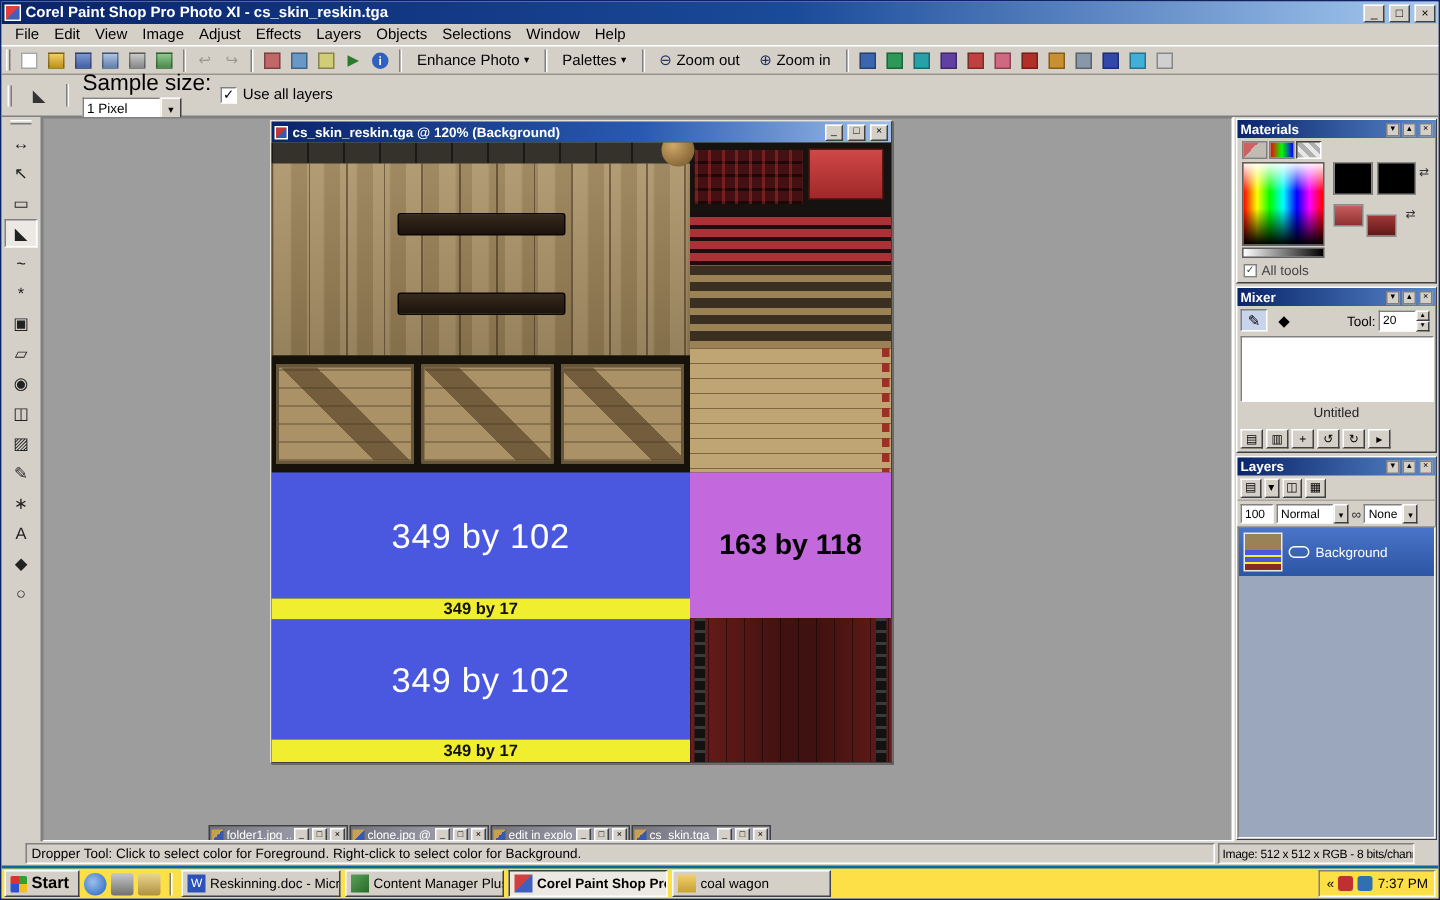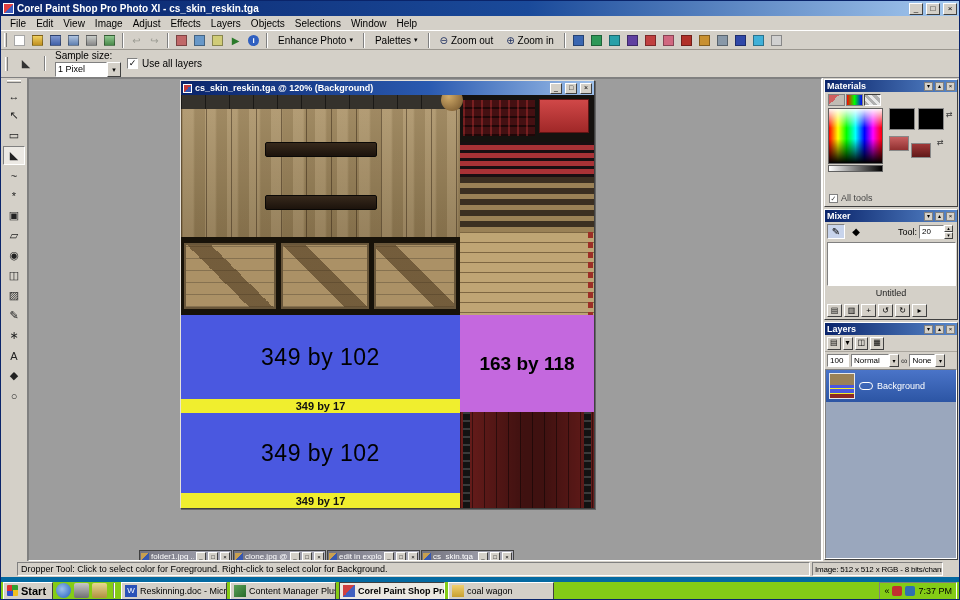--- a/index.html
+++ b/index.html
@@ -33,21 +33,21 @@
   .glyph { font-size:10px; color:#203060; }
   .grayed { color:#9a9a92; }
   .tb-label { display:flex; align-items:center; gap:3px; height:17px; padding:0 5px; font-size:10px; background:transparent; border:1px solid transparent; font-family:inherit; white-space:nowrap; }
   .chev { font-size:7px; }
   .info-circle { width:11px; height:11px; border-radius:50%; background:#3060c0; color:#fff; font-size:8px; line-height:11px; text-align:center; font-weight:bold; }
 
   
   .optionsbar { height:28px; flex:0 0 auto; display:flex; align-items:center; gap:6px; padding:1px 3px; background:#d4d0c8; border-bottom:1px solid #808080; }
   .opt-icon { width:18px; height:20px; display:flex; align-items:center; justify-content:center; font-size:11px; color:#333; }
   .sample-block { display:flex; flex-direction:column; justify-content:center; gap:1px; }
-  .sample-label { font-size:10px; }
+  .sample-label { font-size:15px; }
   .combo { display:flex; height:15px; }
   .combo-text { width:52px; background:#fff; border:1px solid; border-color:#808080 #fff #fff #808080; font-size:9px; padding:1px 2px; line-height:11px; white-space:nowrap; overflow:hidden; }
   .combo-btn { width:14px; background:#d4d0c8; border:1px solid; border-color:#fff #404040 #404040 #fff; font-size:7px; text-align:center; padding:0; }
   .checkbox-row { display:flex; align-items:center; gap:4px; font-size:10px; }
   .cb { width:11px; height:11px; background:#fff; border:1px solid; border-color:#808080 #fff #fff #808080; font-size:9px; line-height:9px; text-align:center; }
 
   
   .main { flex:1; display:flex; min-height:0; }
   .toolcol { width:27px; flex:0 0 auto; background:#d4d0c8; border-right:1px solid #808080; display:flex; flex-direction:column; align-items:center; padding-top:2px; gap:1px; }
   .hgrip { width:14px; height:3px; border-top:1px solid #fff; border-bottom:1px solid #7a7a7a; margin-bottom:2px; }
@@ -78,21 +78,21 @@
   .ladder { left:279px; top:47px; width:134px; height:35px; background:#190f12; background-image:repeating-linear-gradient(180deg,transparent 0 3px,#a83236 3px 8px); }
   .bands { left:279px; top:82px; width:134px; height:55px; background:#9a8156; background-image:repeating-linear-gradient(180deg,#3b2f21 0 6px,transparent 6px 11px); }
   .planks { left:279px; top:137px; width:134px; height:83px; background-color:#bfa574; background-image:repeating-linear-gradient(180deg,rgba(60,40,15,.5) 0 1px,transparent 1px 10px); }
   .plank-ticks { position:absolute; right:1px; top:0; width:5px; height:100%; background:repeating-linear-gradient(180deg,#9c2f26 0 6px,transparent 6px 10px); }
   .blue1 { left:0; top:220px; width:279px; height:84px; }
   .purple { left:279px; top:220px; width:134px; height:97px; }
   .yellow1 { left:0; top:304px; width:279px; height:14px; }
   .blue2 { left:0; top:318px; width:279px; height:80px; }
   .yellow2 { left:0; top:398px; width:279px; height:15px; }
   .flexc { display:flex; align-items:center; justify-content:center; }
-  .lbl-blue { color:#000000; font-size:23px; letter-spacing:.5px; }
+  .lbl-blue { color:#ffffff; font-size:23px; letter-spacing:.5px; }
   .lbl-purple { color:#000; font-size:19px; font-weight:bold; }
   .lbl-yellow { color:#111; font-size:11px; font-weight:bold; }
   .wagon { left:279px; top:317px; width:134px; height:96px; background-color:#7e2220; background-image:linear-gradient(90deg,rgba(0,0,0,.15),rgba(0,0,0,.5) 48% 62%,rgba(0,0,0,.2)),repeating-linear-gradient(90deg,rgba(0,0,0,.45) 0 1px,transparent 1px 12px); }
   .bolt { position:absolute; top:0; width:7px; height:100%; background-color:#121212; background-image:repeating-linear-gradient(180deg,#3a3a3a 0 2px,transparent 2px 8px); }
   .bolt-l{left:3px} .bolt-r{right:3px}
   .knob { position:absolute; left:260px; top:-6px; width:22px; height:22px; border-radius:50%; background:radial-gradient(circle at 35% 35%,#cfa968,#6e4f28); z-index:3; }
 
   
   .minbar { position:absolute; top:471px; width:93px; height:13px; background:linear-gradient(90deg,#72727e,#b0b0bc); border:1px solid #404040; display:flex; align-items:center; gap:2px; padding:0 1px; }
   .micon { width:8px; height:8px; background:linear-gradient(135deg,#c8a050 0 50%,#3858b0 50%); flex:0 0 auto; }
@@ -148,21 +148,21 @@
   .thumb { width:26px; height:26px; border:1px solid #e8e8e8; flex:0 0 auto; background:linear-gradient(180deg,#9a8258 0 44%,#4a58e0 44% 58%,#f0ee2e 58% 64%,#4a58e0 64% 78%,#f0ee2e 78% 84%,#8c2824 84% 100%); }
   .eye-icon { width:14px; height:8px; border:1px solid #fff; border-radius:4px; flex:0 0 auto; }
   .layer-name { color:#fff; font-size:9px; }
 
   
   .statusbar { height:16px; flex:0 0 auto; display:flex; gap:2px; padding:1px 16px; background:#d4d0c8; }
   .st-left { flex:1; border:1px solid; border-color:#808080 #fff #fff #808080; font-size:9px; padding:1px 3px; white-space:nowrap; overflow:hidden; background:#d4d0c8; }
   .st-right { width:131px; border:1px solid; border-color:#808080 #fff #fff #808080; font-size:8px; letter-spacing:-.2px; padding:2px 2px; white-space:nowrap; overflow:hidden; }
 
   
-  .taskbar { height:22px; flex:0 0 auto; background:#84cc16; border-top:5px solid #0369a1; display:flex; align-items:center; gap:3px; padding:1px 2px; }
+  .taskbar { height:22px; flex:0 0 auto; background:#fde047; border-top:2px solid #0369a1; display:flex; align-items:center; gap:3px; padding:1px 2px; }
   .start-btn { height:18px; display:flex; align-items:center; gap:3px; padding:0 6px 0 3px; background:#d4d0c8; border:1px solid; border-color:#fff #404040 #404040 #fff; font-weight:bold; font-size:11px; font-family:inherit; }
   .flag { width:11px; height:11px; border-radius:1px; background:conic-gradient(#30a030 0 25%,#f0c020 0 50%,#3050d0 0 75%,#e03030 0 100%); }
   .ql-icon { width:15px; height:15px; border-radius:2px; padding:0; border:none; }
   .ql-ie { background:radial-gradient(circle at 40% 40%,#9cc0ea,#2060c0); border-radius:50%; }
   .ql-desktop { background:linear-gradient(180deg,#c8c8c8,#707070); }
   .ql-mail { background:linear-gradient(180deg,#e8d890,#b09040); }
   .task { width:106px; height:18px; display:flex; align-items:center; gap:3px; padding:0 3px; background:#d4d0c8; border:1px solid; border-color:#fff #404040 #404040 #fff; font-size:9px; white-space:nowrap; overflow:hidden; font-family:inherit; }
   .task.active { border-color:#404040 #fff #fff #404040; background:#ece9e2; font-weight:bold; }
   .task-icon { width:12px; height:12px; flex:0 0 auto; font-size:8px; color:#fff; text-align:center; line-height:12px; }
   .ti-word { background:#2a52b8; }
@@ -412,21 +412,21 @@
         <span class="micon"></span>
         <span class="mtitle">cs_skin.tga ...</span>
         <button class="mbtn">_</button>
         <button class="mbtn">□</button>
         <button class="mbtn">×</button>
       </div>
     </div>
 
     <div class="rightpanel">
 
-      <div class="palette" style="height:128px;flex:0 0 auto">
+      <div class="palette" style="height:110px;flex:0 0 auto">
         <div class="phead">
           <span class="ptitle">Materials</span>
           <button class="pbtn">▾</button>
           <button class="pbtn">▴</button>
           <button class="pbtn">×</button>
         </div>
         <div class="pbody">
           <span class="mat-tab mat-tab1"></span>
           <span class="mat-tab mat-tab2"></span>
           <span class="mat-tab mat-tab3"></span>

